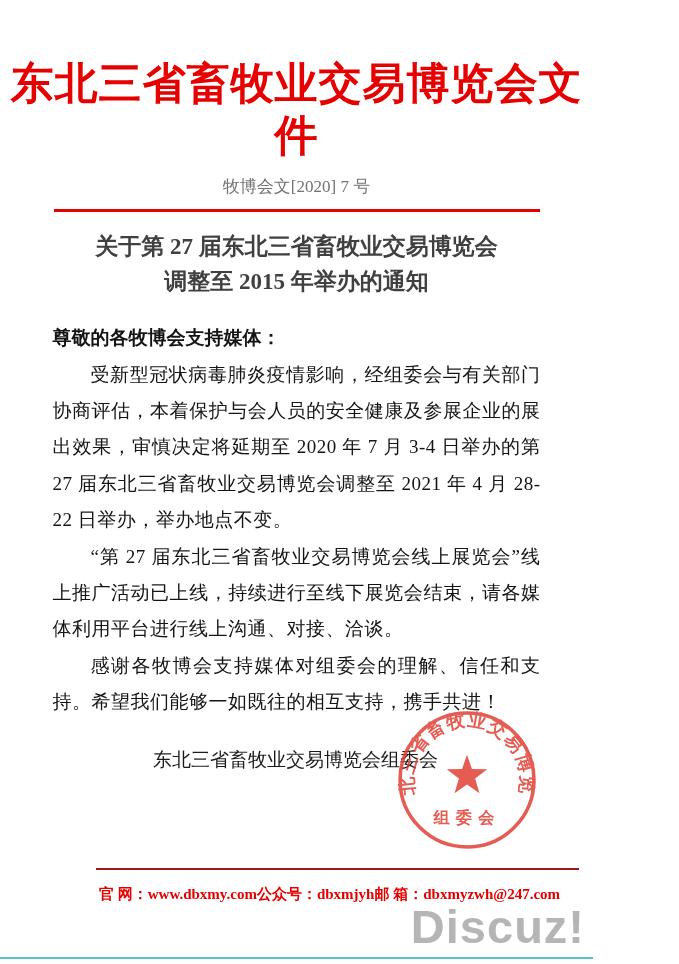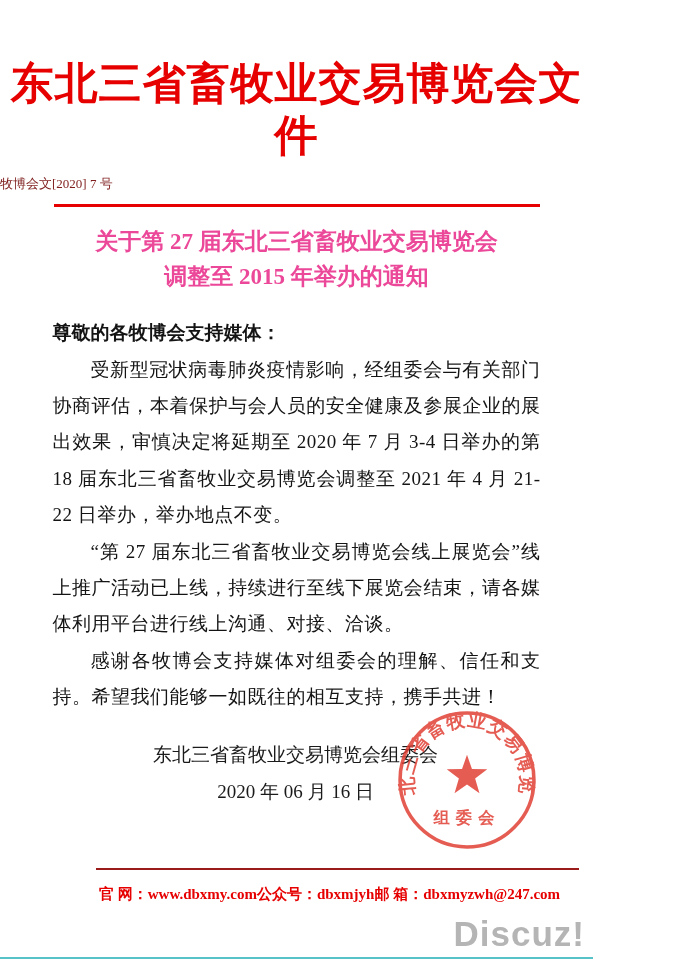--- a/index.html
+++ b/index.html
@@ -5,45 +5,45 @@
   html,body { margin:0; padding:0; background:#ffffff; }
   .page {
     position:relative; width:593px; height:964px; background:#fff;
     overflow:hidden; font-family:"Liberation Serif", serif; color:#1a1a1a;
   }
   .doc-title {
     padding-top:58px; text-align:center;
     font-family:"Liberation Sans", sans-serif; font-weight:900;
     font-size:43px; line-height:1.2; color:#e60000; letter-spacing:1px;
   }
-  .doc-number { margin-top:14px; text-align:left; font-size:13px; color:#7f1d1d; }
+  .doc-number { margin-top:14px; text-align:center; font-size:17px; color:#737373; }
   .rule-red { width:486px; height:3px; background:#e60000; margin:11px auto 0; }
   .notice-title {
     margin-top:17px; text-align:center; font-weight:bold;
-    font-size:23px; line-height:35px; color:#ec4899;
+    font-size:23px; line-height:35px; color:#404040;
   }
   .body-block {
     width:488px; margin:21px auto 0; font-size:19px; line-height:36.4px;
     text-align:justify; color:#141414;
   }
   .salutation { font-weight:bold; }
   .para { margin:0; text-indent:2em; letter-spacing:0.5px; }
   .signature { width:488px; margin:20px auto 0; text-align:center; font-size:19px; line-height:37px; padding-right:2px; box-sizing:border-box; position:relative; z-index:1; }
   .seal-wrap { position:absolute; left:396px; top:709px; width:142px; height:142px; opacity:0.82; z-index:2; pointer-events:none; }
   .footer-rule { position:absolute; left:96px; top:868px; width:483px; height:2px; background:#9b1b1b; }
   .footer-row {
     position:absolute; left:99px; top:885px; width:447px;
     display:flex; justify-content:space-between; align-items:flex-start;
     font-weight:bold; font-size:15px; color:#e60000; white-space:nowrap;
   }
   .footer-item { display:inline-block; }
   .watermark {
     position:absolute; right:8px; bottom:10px;
     font-family:"Liberation Sans", sans-serif; font-weight:bold;
-    font-size:35px; letter-spacing:1px; color:#b5b5b5;
+    font-size:47px; letter-spacing:1px; color:#b5b5b5;
     text-shadow:2px 2px 0 #fff,-2px -2px 0 #fff,2px -2px 0 #fff,-2px 2px 0 #fff,0 0 4px #fff;
     text-align:center;
   }
   .teal-rule { position:absolute; left:0; bottom:5px; width:100%; height:2px; background:#56c3c8; }
   .seal-ring-text { font-size:18px; font-weight:bold; letter-spacing:1.5px; fill:#e0392e; font-family:"Liberation Serif", serif; }
   .seal-bottom-text { font-size:16px; font-weight:bold; letter-spacing:6px; fill:#e0392e; font-family:"Liberation Serif", serif; }
 </style>
 </head>
 <body>
 
@@ -55,28 +55,27 @@
 
   <div class="rule-red"></div>
 
   <div class="notice-title">
     <div>关于第 27 届东北三省畜牧业交易博览会</div>
     <div>调整至 2015 年举办的通知</div>
   </div>
 
   <div class="body-block">
     <div class="salutation">尊敬的各牧博会支持媒体：</div>
-    <p class="para">受新型冠状病毒肺炎疫情影响，经组委会与有关部门协商评估，本着保护与会人员的安全健康及参展企业的展出效果，审慎决定将延期至 2020 年 7 月 3-4 日举办的第 18 届东北三省畜牧业交易博览会调整至 2021 年 4 月 21-22 日举办，举办地点不变。</p>
+    <p class="para">受新型冠状病毒肺炎疫情影响，经组委会与有关部门协商评估，本着保护与会人员的安全健康及参展企业的展出效果，审慎决定将延期至 2020 年 7 月 3-4 日举办的第 27 届东北三省畜牧业交易博览会调整至 2021 年 4 月 28-22 日举办，举办地点不变。</p>
     <p class="para">“第 27 届东北三省畜牧业交易博览会线上展览会”线上推广活动已上线，持续进行至线下展览会结束，请各媒体利用平台进行线上沟通、对接、洽谈。</p>
     <p class="para">感谢各牧博会支持媒体对组委会的理解、信任和支持。希望我们能够一如既往的相互支持，携手共进！</p>
   </div>
 
   <div class="signature">
     <div>东北三省畜牧业交易博览会组委会</div>
-    <div>2020 年 06 月 16 日</div>
   </div>
 
   <div class="seal-wrap">
     <svg viewBox="0 0 140 140" width="142" height="142">
       <circle cx="70" cy="70" r="66" fill="none" stroke="#e0392e" stroke-width="3.5"></circle>
       <path id="seal-arc" d="M 20.2 88.1 A 53 53 0 1 1 119.8 88.1" fill="none"></path>
       <text class="seal-ring-text">
         <textPath href="#seal-arc" startOffset="50%" text-anchor="middle">东北三省畜牧业交易博览会</textPath>
       </text>
       <polygon points="70,45 65.1,59.2 50,59.5 62,68.6 57.7,83 70,74.4 82.3,83 78,68.6 90,59.5 74.9,59.2" fill="#e0392e"></polygon>

